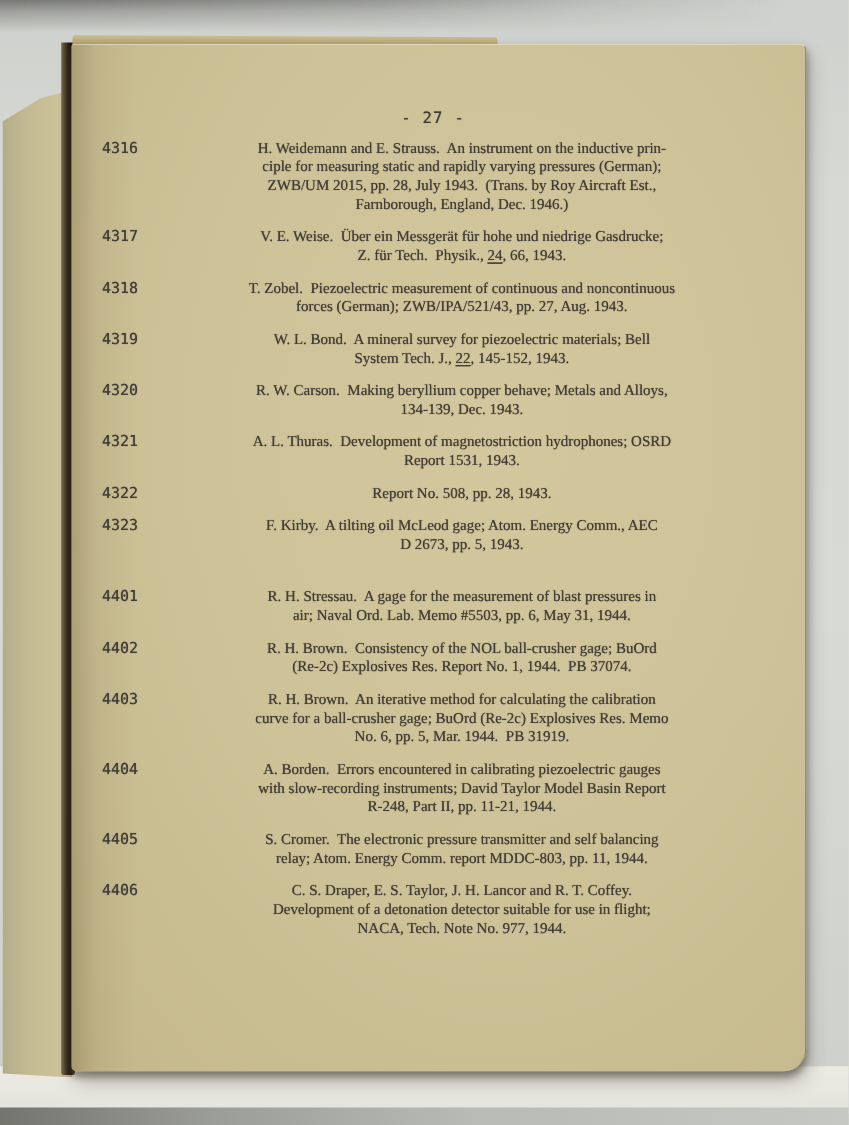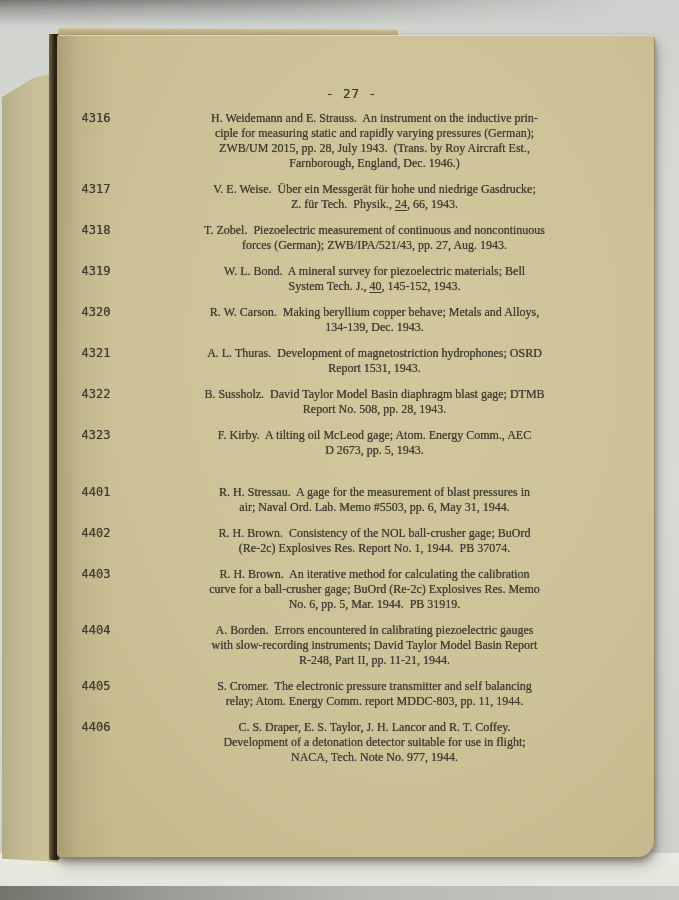--- a/index.html
+++ b/index.html
@@ -49,21 +49,20 @@
   
   .page{
     position:absolute;left:57px;top:35px;width:587px;height:821px;
     background:
       linear-gradient(to right, rgba(95,80,45,.28), rgba(95,80,45,.08) 3.5%, rgba(95,80,45,0) 9%),
       radial-gradient(ellipse at 58% 38%, #d3c79d 0%, var(--paper) 55%, #c3b78b 100%);
     border-radius:3px 5px 18px 4px;
     border-top:1px solid rgba(255,250,228,.45);
     border-right:1px solid rgba(125,108,66,.35);
     box-shadow:0 4px 6px rgba(55,52,40,.5), 3px 9px 14px rgba(80,80,70,.3);
-    padding-left:10px;
   }
   .content{position:absolute;left:16px;right:24px;top:50px;color:var(--ink);}
   .page-header{
     text-align:center;font-size:12.5px;line-height:15px;letter-spacing:1px;
     margin-bottom:10px;text-shadow:0 0 .7px rgba(62,59,50,.85);
   }
   .entry{display:flex;margin-bottom:11px;text-align:center;}
   .entry.section-gap{margin-top:27px;}
   .entry-num{
     width:46px;flex:none;font-size:12px;line-height:15px;
@@ -113,21 +112,21 @@
     <div class="entry-text">
                 <div class="line">T. Zobel.  Piezoelectric measurement of continuous and noncontinuous</div>
                 <div class="line">forces (German); ZWB/IPA/521/43, pp. 27, Aug. 1943.</div>
               </div>
   </div>
 
   <div class="entry">
     <div class="entry-num">4319</div>
     <div class="entry-text">
                 <div class="line">W. L. Bond.  A mineral survey for piezoelectric materials; Bell</div>
-                <div class="line">System Tech. J., <u>40</u>, 145-152, 1943.</div>
+                <div class="line">System Tech. J., <u>22</u>, 145-152, 1943.</div>
               </div>
   </div>
 
   <div class="entry">
     <div class="entry-num">4320</div>
     <div class="entry-text">
                 <div class="line">R. W. Carson.  Making beryllium copper behave; Metals and Alloys,</div>
                 <div class="line">134-139, Dec. 1943.</div>
               </div>
   </div>
@@ -136,21 +135,20 @@
     <div class="entry-num">4321</div>
     <div class="entry-text">
                 <div class="line">A. L. Thuras.  Development of magnetostriction hydrophones; OSRD</div>
                 <div class="line">Report 1531, 1943.</div>
               </div>
   </div>
 
   <div class="entry">
     <div class="entry-num">4322</div>
     <div class="entry-text">
-                <div class="line">B. Sussholz.  David Taylor Model Basin diaphragm blast gage; DTMB</div>
                 <div class="line">Report No. 508, pp. 28, 1943.</div>
               </div>
   </div>
 
   <div class="entry">
     <div class="entry-num">4323</div>
     <div class="entry-text">
                 <div class="line">F. Kirby.  A tilting oil McLeod gage; Atom. Energy Comm., AEC</div>
                 <div class="line">D 2673, pp. 5, 1943.</div>
               </div>

